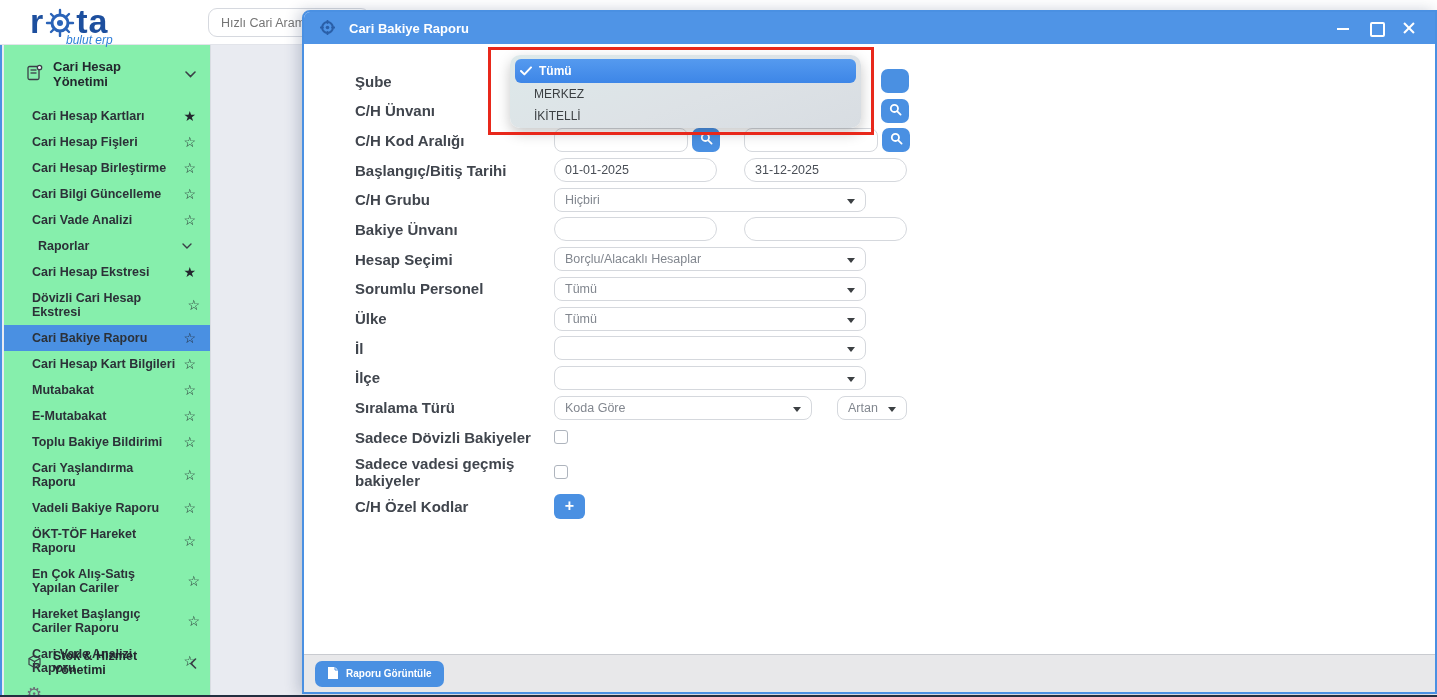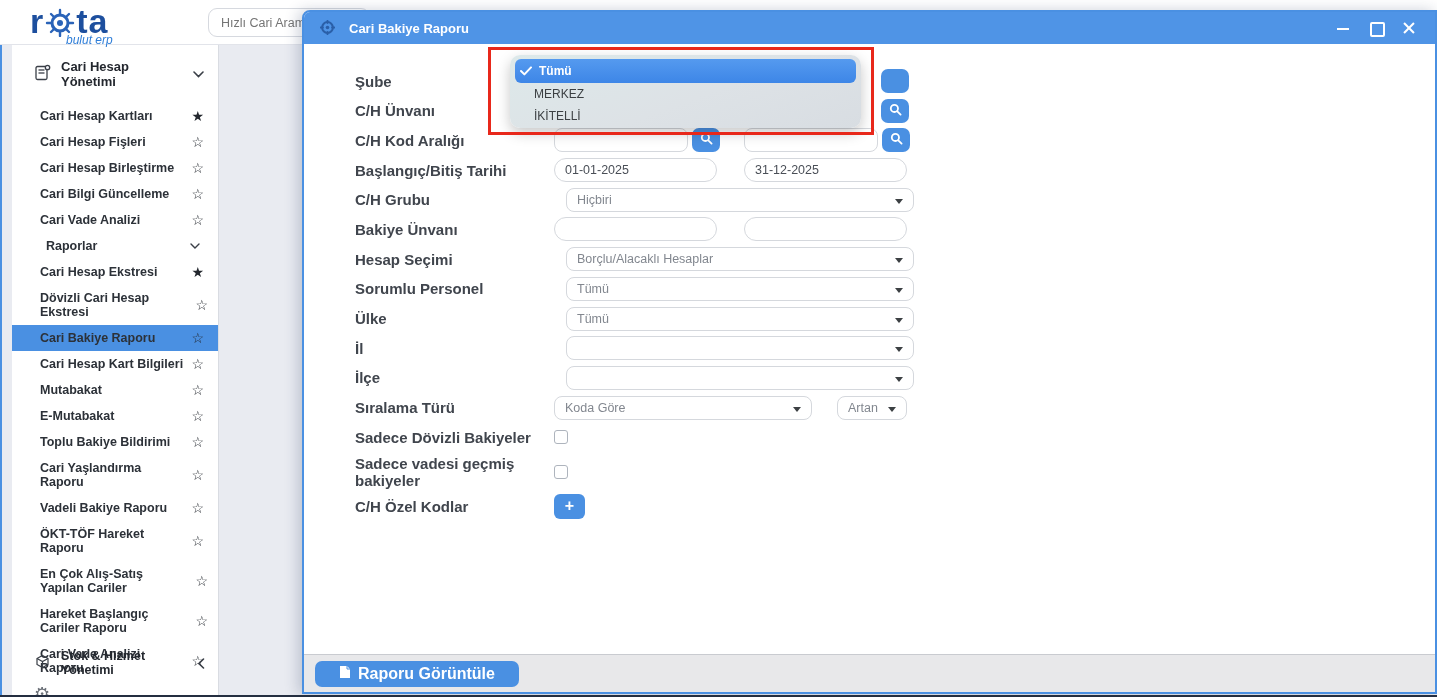--- a/index.html
+++ b/index.html
@@ -16,22 +16,22 @@
     font-weight:normal; color:#2f7ed8; }
   .quick-search { position:absolute; left:208px; top:8px; width:162px; height:29px;
     border:1px solid #d6d9df; border-radius:9px; padding:0 12px; font-size:12.5px;
     color:#555; background:#fff; outline:none; }
 
   
   .win-left-edge { position:absolute; left:0; top:45px; width:2px; height:652px; background:#4a90e2; z-index:6; }
   .win-bottom-edge { position:absolute; left:0; top:695px; width:1437px; height:2px; background:#242e40; z-index:10; }
 
   
-  .sidebar { position:absolute; left:12px; top:45px; width:207px; height:650px;
-    background:#ffffff; border-right:1px solid #d9dce2; z-index:1; overflow:hidden; }
+  .sidebar { position:absolute; left:4px; top:45px; width:207px; height:650px;
+    background:#86efac; border-right:1px solid #d9dce2; z-index:1; overflow:hidden; }
   .side-section-head { display:flex; align-items:center; gap:10px; padding:14px 14px 14px 22px;
     font-size:13px; font-weight:bold; color:#23272e; }
   .side-section-head .chev { margin-left:auto; }
   .side-item { display:flex; align-items:center; padding:6px 14px 6px 28px;
     font-size:12.5px; font-weight:600; color:#2c3138; line-height:14px; min-height:25px; }
   .side-item .star { margin-left:auto; font-size:14px; color:#23272e; padding-left:8px; }
   .side-item.selected { background:#4a90e2; }
   .side-sub-head { display:flex; align-items:center; padding:6px 18px 6px 34px;
     font-size:12.5px; font-weight:600; color:#2c3138; min-height:25px; }
   .side-sub-head .chev { margin-left:auto; }
@@ -64,34 +64,34 @@
   .frow { display:flex; align-items:center; margin-bottom:5.7px; height:24px; }
   .frow.gap-lg { margin-bottom:10.5px; }
   .flabel { width:199px; flex:none; font-size:15px; font-weight:600; color:#40454d;margin-left:35px; }
   .fctrl { display:flex; align-items:center; }
   .tb { height:24px; border:1px solid #d5d8dd; border-radius:8px; background:#fff;
     font-size:12.5px; color:#4a4f57; padding:0 10px; display:flex; align-items:center; }
   .tb.ph { color:#82878f; }
   .sel { position:relative; padding-right:24px; }
   .sel::after { content:""; position:absolute; right:10px; top:10px; width:0; height:0;
     border-left:4.5px solid transparent; border-right:4.5px solid transparent; border-top:5.5px solid #3c4043; }
-  .w-full { width:348px;margin-left:12px; } .w-half { width:163px;border-radius:12px; } .w-sm { width:134px; }
+  .w-full { width:312px; } .w-half { width:163px;border-radius:12px; } .w-sm { width:134px; }
   .gap27 { margin-left:27px; } .gap25 { margin-left:25px; } .gap4 { margin-left:4px; }
   .btn-blue { height:24px; background:#4a90e2; border:none; border-radius:7px; color:#fff;
     display:flex; align-items:center; justify-content:center; cursor:pointer; }
   .btn-search { width:28px; }
   .btn-endcap { width:28px; }
   .btn-plus { width:31px; height:25px; font-size:16px; font-weight:bold; border-radius:6px; }
   .checkbox { width:14px; height:14px; border:1.5px solid #aeb4bd; border-radius:3px; background:#fff; }
 
   
   .dlg-footer { position:absolute; left:0; bottom:0; width:100%; height:38px;
     background:#e8e8ea; border-top:1px solid #c9cbd0; display:flex; align-items:center; padding:0 11px; }
-  .btn-report { height:26px; padding:0 24px; background:#4a90e2; border:none; border-radius:7px;
-    color:#fff; font-size:16px; font-weight:600; display:flex; align-items:center; gap:7px; cursor:pointer; }
+  .btn-report { height:26px; padding:0 12px; background:#4a90e2; border:none; border-radius:7px;
+    color:#fff; font-size:10px; font-weight:600; display:flex; align-items:center; gap:7px; cursor:pointer; }
 
   
   .branch-dd { position:absolute; left:510px; top:55px; width:351px; height:73px;
     background:linear-gradient(160deg,#dde9ea 0%,#dde2e6 55%,#d8dde2 100%);
     border-radius:10px; box-shadow:0 5px 14px rgba(0,0,0,.22); z-index:7; padding:4px 5px; }
   .dd-opt { display:flex; align-items:center; font-size:12px; color:#3c4043; height:22px; padding:0 0 0 19px; }
   .dd-opt.selected { background:linear-gradient(180deg,#559aef,#3d86e7); border-radius:6px;
     color:#ffffff; font-weight:600; height:24px; padding-left:5px; }
   .dd-check { width:14px; margin-right:5px; display:flex; align-items:center; }
   .red-box { position:absolute; left:488px; top:47px; width:386px; height:88px;

